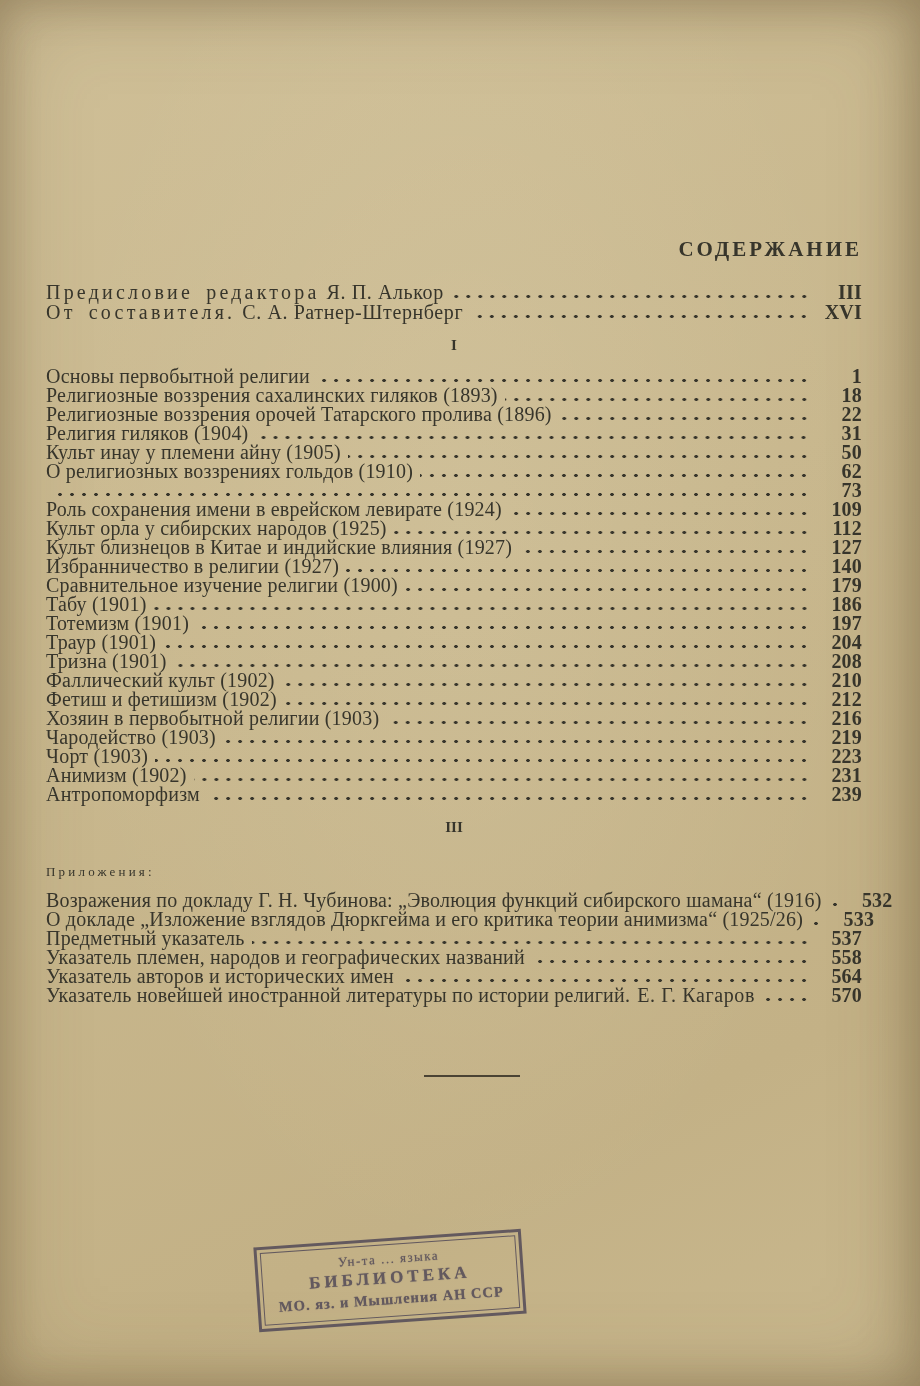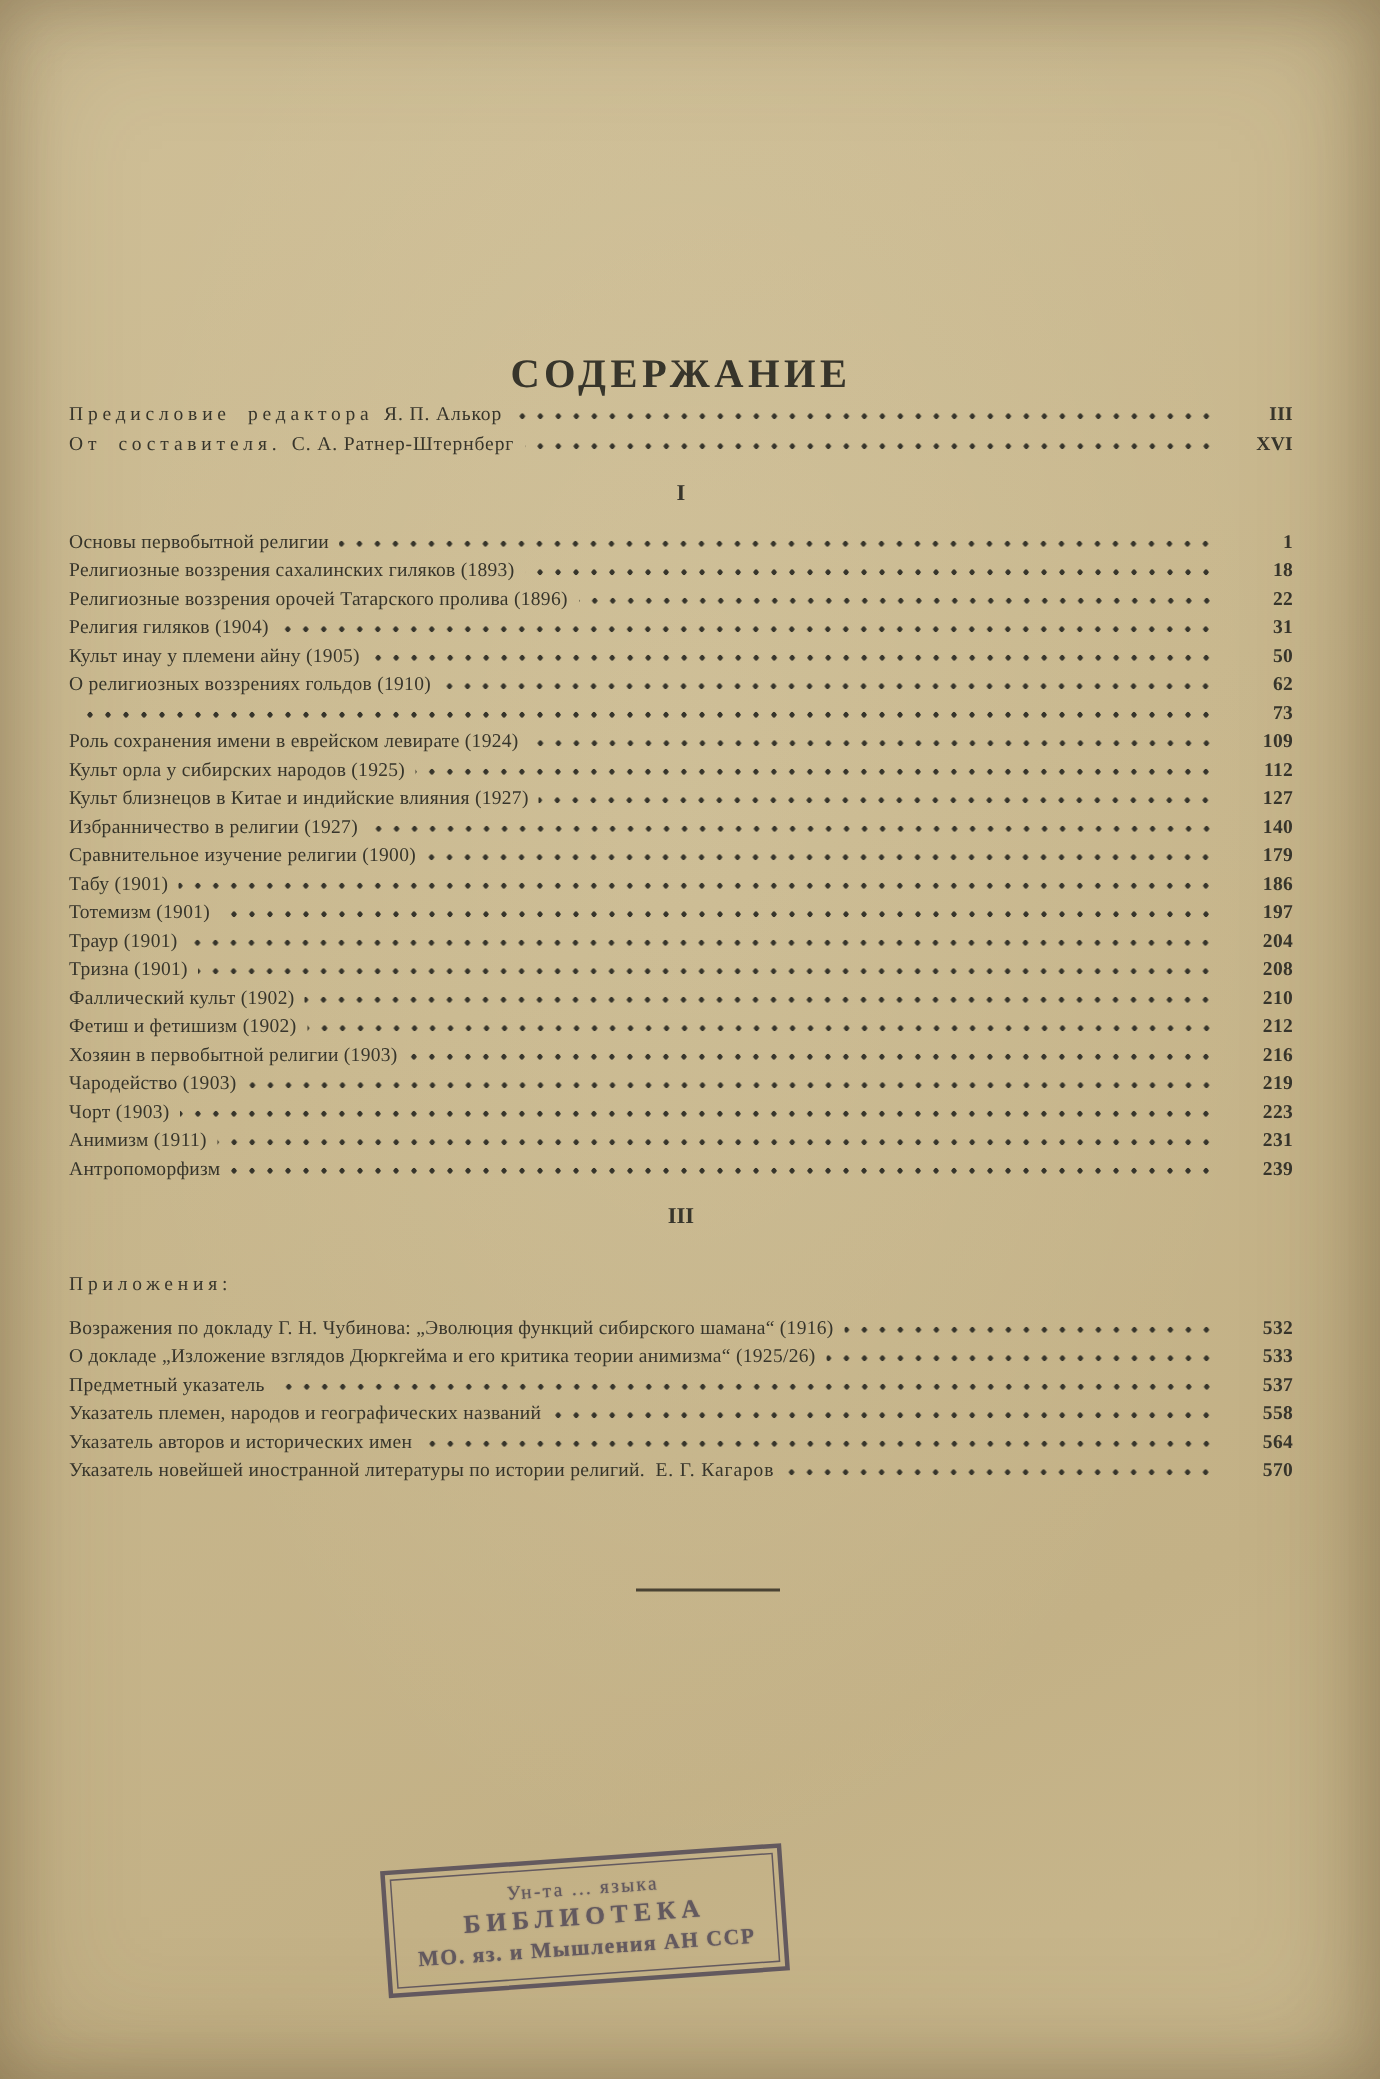--- a/index.html
+++ b/index.html
@@ -10,28 +10,28 @@
     overflow:hidden;
     background:
       radial-gradient(ellipse at 50% 38%, rgba(255,250,230,0.10), rgba(0,0,0,0) 62%),
       linear-gradient(155deg, #cfbf97 0%, #c8b78d 45%, #c3b186 78%, #c9b88e 100%);
     box-shadow: inset 0 0 90px rgba(92,72,40,0.28), inset -14px 0 46px rgba(92,72,40,0.22), inset 10px 0 34px rgba(92,72,40,0.14);
     font-family:"Liberation Serif", serif;
     color: var(--ink, #37352b);
   }
   .content{ padding: 236px 58px 0 46px; }
   .title{
-    text-align:center;
-    font-size:27px; line-height:26px;
+    text-align:right;
+    font-size:21px; line-height:26px;
     font-weight:700; letter-spacing:3px;
-    margin-bottom:4px;
+    margin-bottom:20px;
   }
   .row{
     display:flex; align-items:baseline;
-    font-size:13px; line-height:19px;
+    font-size:20px; line-height:19px;
     letter-spacing:0.2px;
     white-space:nowrap;
   }
   .preface .row{ line-height:20px; }
   .t{ flex:0 1 auto; }
   .spaced{ letter-spacing:3.2px; word-spacing:5px; }
   .author{ margin-left:7px; letter-spacing:0.6px; }
   .leader{
     flex:1 1 auto; min-width:12px; height:5px;
     margin:0 8px 0 7px;
@@ -197,21 +197,21 @@
             <span class="t">Чародейство (1903)</span>
             <span class="leader"></span>
             <span class="pg">219</span>
           </div>
           <div class="row">
             <span class="t">Чорт (1903)</span>
             <span class="leader"></span>
             <span class="pg">223</span>
           </div>
           <div class="row">
-            <span class="t">Анимизм (1911)</span>
+            <span class="t">Анимизм (1902)</span>
             <span class="leader"></span>
             <span class="pg">231</span>
           </div>
           <div class="row">
             <span class="t">Антропоморфизм</span>
             <span class="leader"></span>
             <span class="pg">239</span>
           </div>
         </div>
         <div class="section-marker">III</div>

